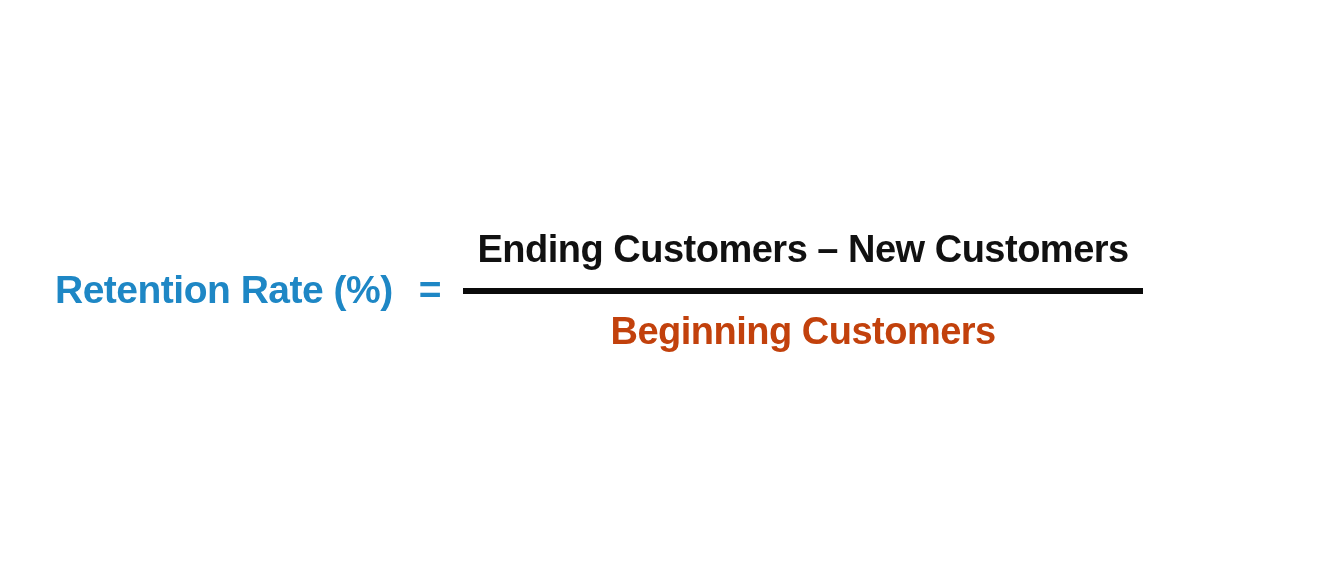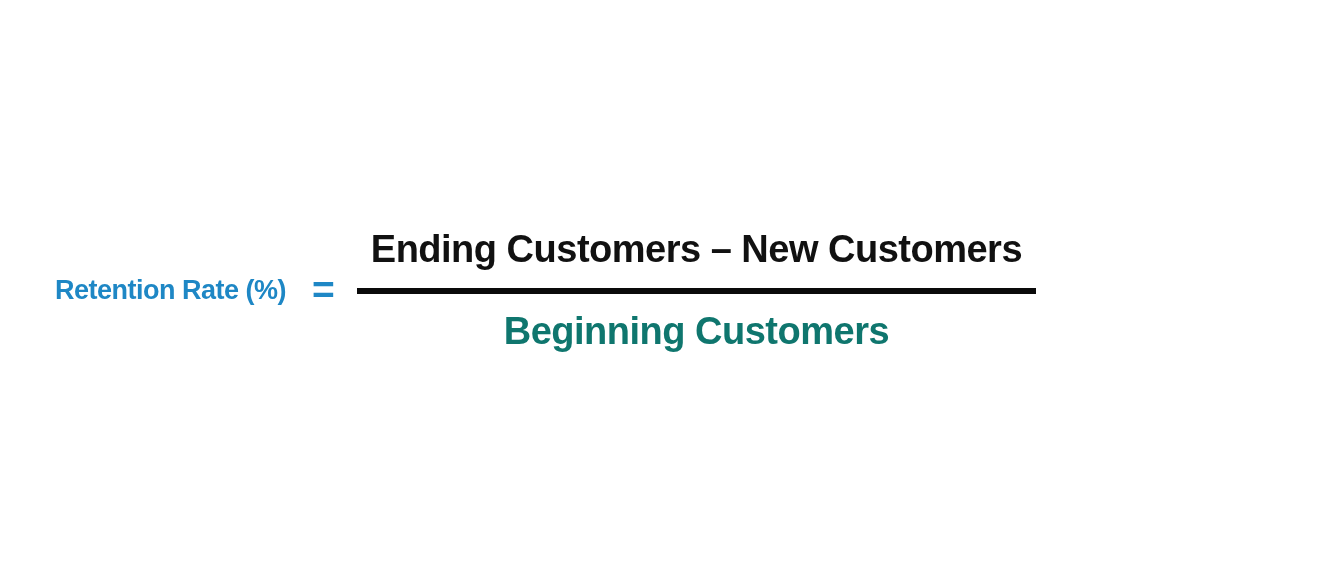--- a/index.html
+++ b/index.html
@@ -23,21 +23,21 @@
     display: flex;
     align-items: center;
   }
   .formula-row {
     display: flex;
     align-items: center;
     margin-left: 55px;
     margin-top: 4px; 
   }
   .lhs-label {
-    font-size: 27px;
+    font-size: 39px;
     font-weight: bold;
     letter-spacing: -0.5px;
     white-space: nowrap;
   }
   .equals-sign {
     font-size: 39px;
     font-weight: bold;
     margin-left: 26px;
     margin-right: 22px;
   }
@@ -69,16 +69,16 @@
 </head>
 <body style="background: rgb(255, 255, 255);">
 
 <div class="formula-wrap">
   <div class="formula-row">
     <span class="lhs-label" style="color: rgb(30, 135, 197);">Retention Rate (%)</span>
     <span class="equals-sign" style="color: rgb(30, 135, 197);">=</span>
     <span class="fraction">
       <span class="numerator" style="color: rgb(17, 17, 17);">Ending Customers – New Customers</span>
       <span class="fraction-bar" style="background: rgb(10, 10, 10);"></span>
-      <span class="denominator" style="color: #0f766e;">Beginning Customers</span>
+      <span class="denominator" style="color: #c2410c;">Beginning Customers</span>
     </span>
   </div>
 </div>
 
 </body></html>

